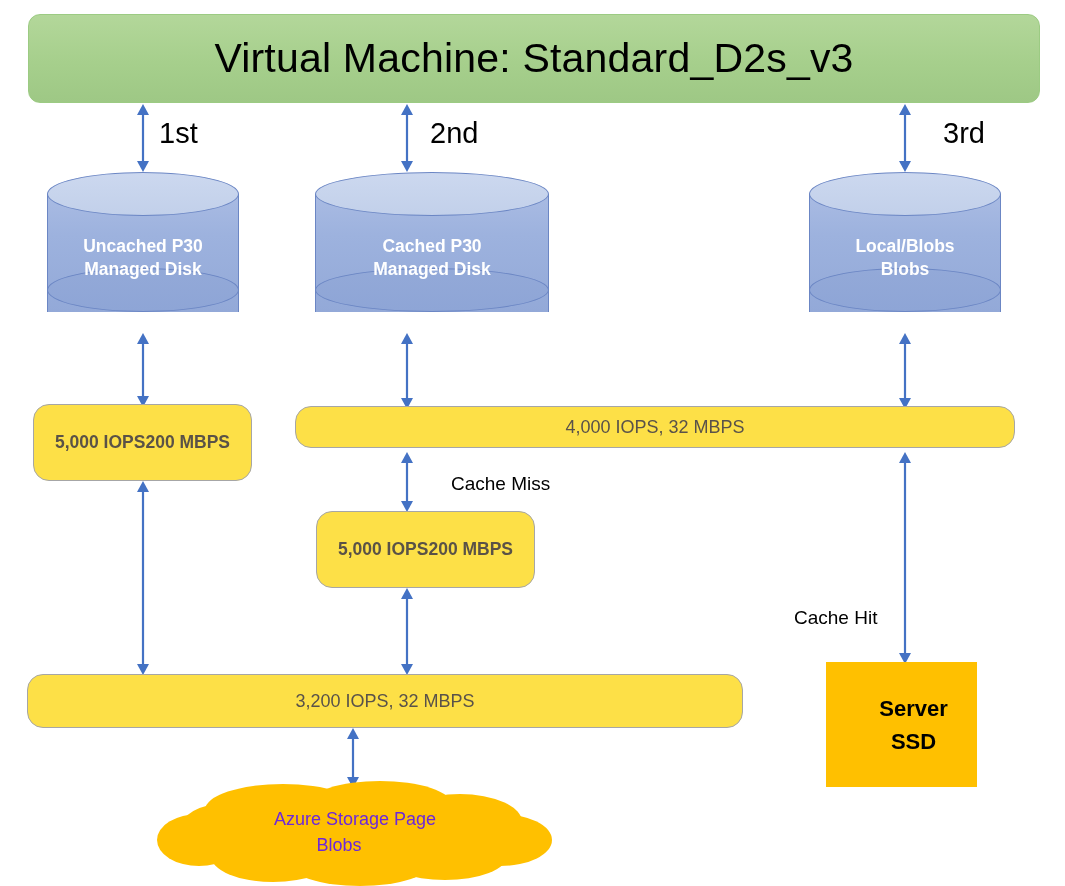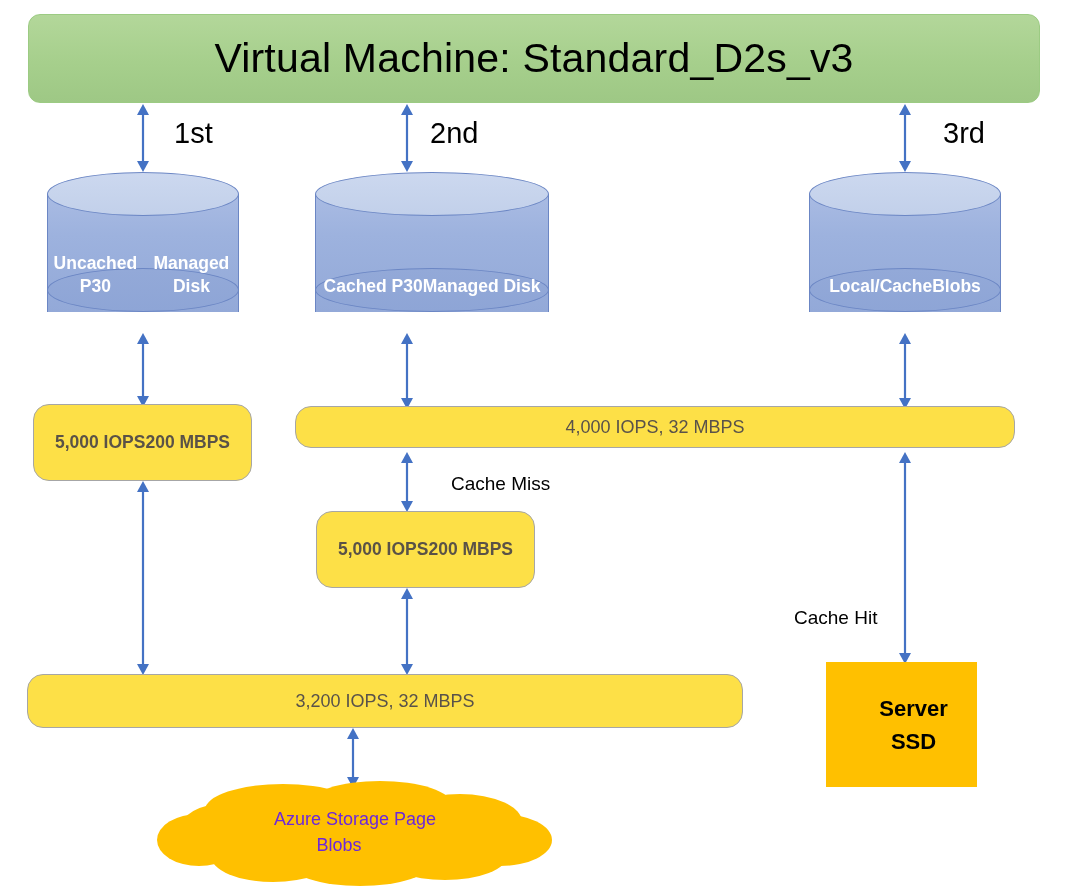--- a/index.html
+++ b/index.html
@@ -77,22 +77,22 @@
     border: 1.4px solid #6b86c4;
     box-sizing: border-box;
   }
   .cyl-label {
     position: absolute;
     left: 0;
     top: 46px;
     width: 100%;
     height: 80px;
     display: flex;
-    flex-direction: row;
-    align-items: flex-end;
+    flex-direction: column;
+    align-items: center;
     justify-content: center;
     color: #ffffff;
     font-size: 17.5px;
     font-weight: bold;
     line-height: 1.32;
     text-align: center;
     z-index: 3;
   }
   
   .metric-box {
@@ -185,21 +185,21 @@
     <span class="vm-bar-label">Virtual Machine: Standard_D2s_v3</span>
   </div>
 
   <div class="arrow" style="left:134px; top:104px; width:18px; height:68px;">
     <svg width="18" height="68" viewBox="0 0 18 68">
       <line x1="9" y1="9" x2="9" y2="59" stroke="#4472C4" stroke-width="2.2"></line>
       <path d="M9 0 L15 11 L3 11 Z" fill="#4472C4"></path>
       <path d="M9 68 L15 57 L3 57 Z" fill="#4472C4"></path>
     </svg>
   </div>
-  <div class="ord-label" style="left:174px; top:117px;">1st</div>
+  <div class="ord-label" style="left:159px; top:117px;">1st</div>
 
   <div class="arrow" style="left:398px; top:104px; width:18px; height:68px;">
     <svg width="18" height="68" viewBox="0 0 18 68">
       <line x1="9" y1="9" x2="9" y2="59" stroke="#4472C4" stroke-width="2.2"></line>
       <path d="M9 0 L15 11 L3 11 Z" fill="#4472C4"></path>
       <path d="M9 68 L15 57 L3 57 Z" fill="#4472C4"></path>
     </svg>
   </div>
   <div class="ord-label" style="left:430px; top:117px;">2nd</div>
 
@@ -230,21 +230,21 @@
       <span>Cached P30</span>
       <span>Managed Disk</span>
     </div>
   </div>
 
   <div class="cylinder" style="left:809px; top:172px;">
     <div class="cyl-body"></div>
     <div class="cyl-bottom"></div>
     <div class="cyl-top"></div>
     <div class="cyl-label">
-      <span>Local/Cache</span>
+      <span>Local/Blobs</span>
       <span>Blobs</span>
     </div>
   </div>
 
   <div class="arrow" style="left:134px; top:333px; width:18px; height:74px;">
     <svg width="18" height="74" viewBox="0 0 18 74">
       <line x1="9" y1="9" x2="9" y2="65" stroke="#4472C4" stroke-width="2.2"></line>
       <path d="M9 0 L15 11 L3 11 Z" fill="#4472C4"></path>
       <path d="M9 74 L15 63 L3 63 Z" fill="#4472C4"></path>
     </svg>

